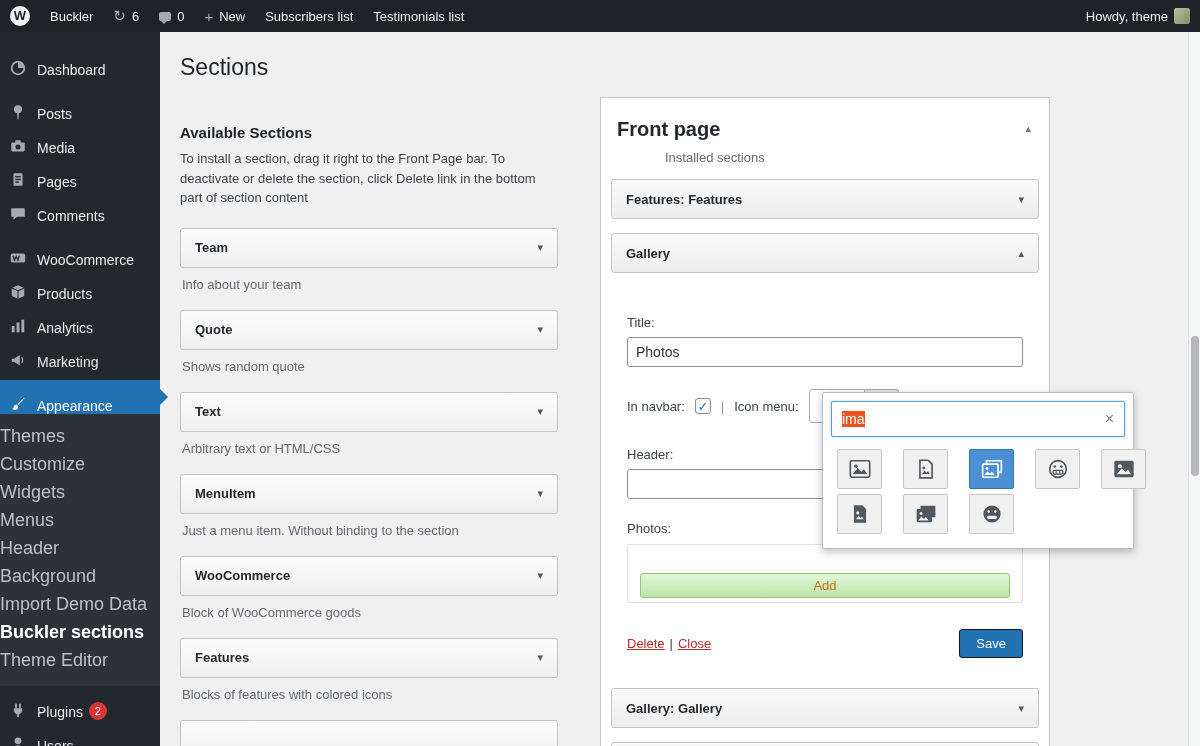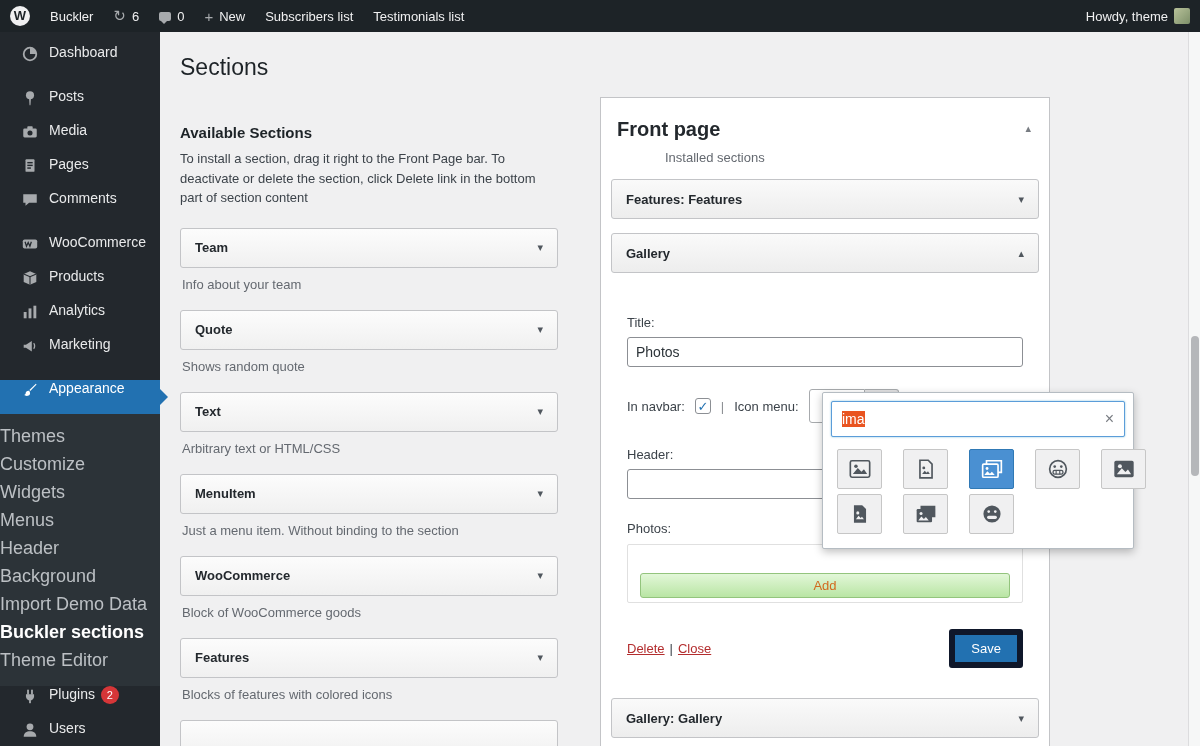--- a/index.html
+++ b/index.html
@@ -18,21 +18,21 @@
   .ab-item { display:flex; align-items:center; gap:6px; padding:0 10px; height:32px; cursor:pointer; white-space:nowrap; }
   .wp-logo { width:20px; height:20px; border-radius:50%; background:#f0f0f1; color:#1d2327; font-weight:700; font-size:13px; line-height:20px; text-align:center; }
   .icon-update { color:#a7aaad; font-size:15px; }
   .ab-bubble { width:12px; height:9px; background:#a7aaad; border-radius:2px; position:relative; display:inline-block; }
   .ab-bubble::after { content:""; position:absolute; left:2px; bottom:-3px; border:3px solid transparent; border-top-color:#a7aaad; border-bottom:0; }
   .plus { font-size:15px; color:#a7aaad; }
   .ab-right { margin-left:auto; display:flex; align-items:flex-end; }
   .avatar { width:16px; height:16px; border-radius:2px; background:linear-gradient(135deg,#b8c29a,#7d8f69); display:inline-block; }
   
   .sidebar { position:absolute; top:32px; left:0; width:160px; height:714px; background:#23282d; z-index:30; padding-top:12px; }
-  .mi { position:relative; height:34px; display:flex; align-items:flex-start; padding:0 20px; color:#e9eaeb; font-size:14px; cursor:pointer; }
+  .mi { position:relative; height:34px; display:flex; align-items:flex-end; padding:0 8px; color:#e9eaeb; font-size:14px; cursor:pointer; }
   .mi-icon { width:20px; height:20px; margin-right:9px; display:flex; align-items:center; justify-content:center; color:#a7aaad; flex:none; }
   .mi.active { background:#2271b1; color:#fff; font-weight:400; }
   .mi.active .mi-icon { color:#fff; }
   .mi.active::after { content:""; position:absolute; right:-8px; top:50%; margin-top:-8px; border:8px solid transparent; border-left:8px solid #2271b1; border-right:0; }
   .spacer { height:10px; }
   .submenu { background:#2c3338; padding:8px 0 12px; }
   .smi { height:28px; line-height:28px; padding-left:0; color:#bcc0c4; font-size:18px; cursor:pointer; }
   .smi.current { color:#fff; font-weight:700; }
   .badge { margin-left:6px; background:#d63638; color:#fff; border-radius:50%; min-width:18px; height:18px; line-height:18px; text-align:center; font-size:11px; display:inline-block; }
   
@@ -64,21 +64,21 @@
   .btn-group { display:inline-flex; height:34px; }
   .btn-icon { width:56px; background:#fff; border:1px solid #a7aaad; border-radius:3px 0 0 3px; display:flex; align-items:center; justify-content:center; color:#50575e; cursor:pointer; }
   .btn-caret { width:34px; background:#e0e0e1; border:1px solid #a7aaad; border-left:0; border-radius:0 3px 3px 0; display:flex; align-items:center; justify-content:center; font-size:9px; color:#3c434a; cursor:pointer; }
   .hdr-label { margin-top:24px; }
   .photos-label { margin-top:22px; }
   .photos-box { margin-top:8px; border:1px solid #e0e0e0; border-radius:2px; padding:28px 12px 4px; background:#fff; }
   .add-btn { height:25px; line-height:23px; text-align:center; background:linear-gradient(180deg,#e2f7d8,#b9e5a4); border:1px solid #93c47d; border-radius:3px; color:#d2691e; font-size:13px; cursor:pointer; width:100%; font-family:inherit; }
   .gal-footer { margin-top:26px; display:flex; align-items:center; font-size:13px; }
   .link { color:#b32d2e; text-decoration:underline; cursor:pointer; }
   .gal-footer .sep { margin:0 5px; color:#3c434a; }
-  .btn-primary { margin-left:auto; background:#2271b1; border:6px solid #0f172a; color:#fff; border-radius:3px; font-size:13px; padding:6px 16px; cursor:pointer; font-family:inherit; }
+  .btn-primary { margin-left:auto; background:#2271b1; border:1px solid #0f172a; color:#fff; border-radius:3px; font-size:13px; padding:6px 16px; cursor:pointer; font-family:inherit; }
   
   .icon-popup { position:absolute; left:822px; top:392px; width:312px; background:#fff; border:1px solid #b5bcc2; border-radius:2px; box-shadow:0 3px 8px rgba(0,0,0,0.25); z-index:60; padding:8px; }
   .icon-search { height:36px; border:1px solid #5b9dd9; box-shadow:0 0 2px rgba(30,140,190,.6); border-radius:2px; display:flex; align-items:center; padding:0 10px; font-size:14px; background:#fff; cursor:text; }
   .icon-search .sel { background:#e95420; color:#fff; }
   .icon-search .clear { margin-left:auto; color:#787c82; font-size:16px; cursor:pointer; line-height:1; }
   .icon-grid { margin-top:10px; display:grid; grid-template-columns:repeat(5,45px); gap:5px 21px; padding:2px 6px 6px; }
   .icon-cell { height:40px; background:#f0f0f1; border:1px solid #c6c6c6; border-radius:2px; display:flex; align-items:center; justify-content:center; color:#50575e; cursor:pointer; padding:0; }
   .icon-cell.selected { background:#4a90d2; border-color:#3079b5; color:#fff; }
   
   .scroll-track { position:absolute; right:0; top:32px; width:12px; height:714px; background:#f6f7f7; border-left:1px solid #dcdcde; z-index:35; }

